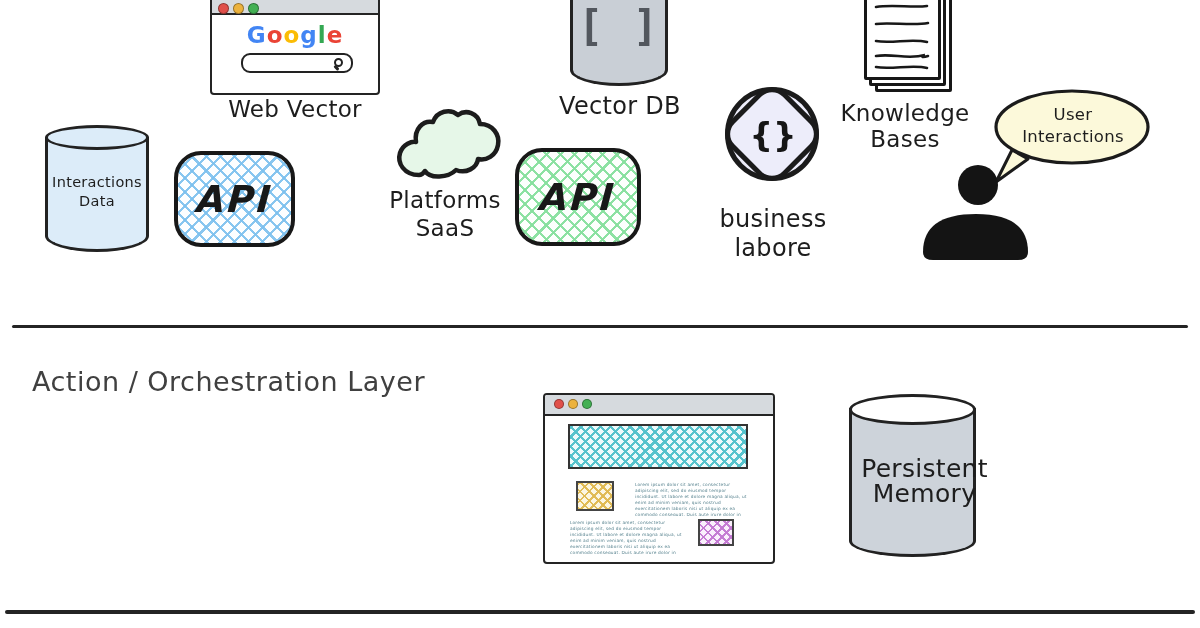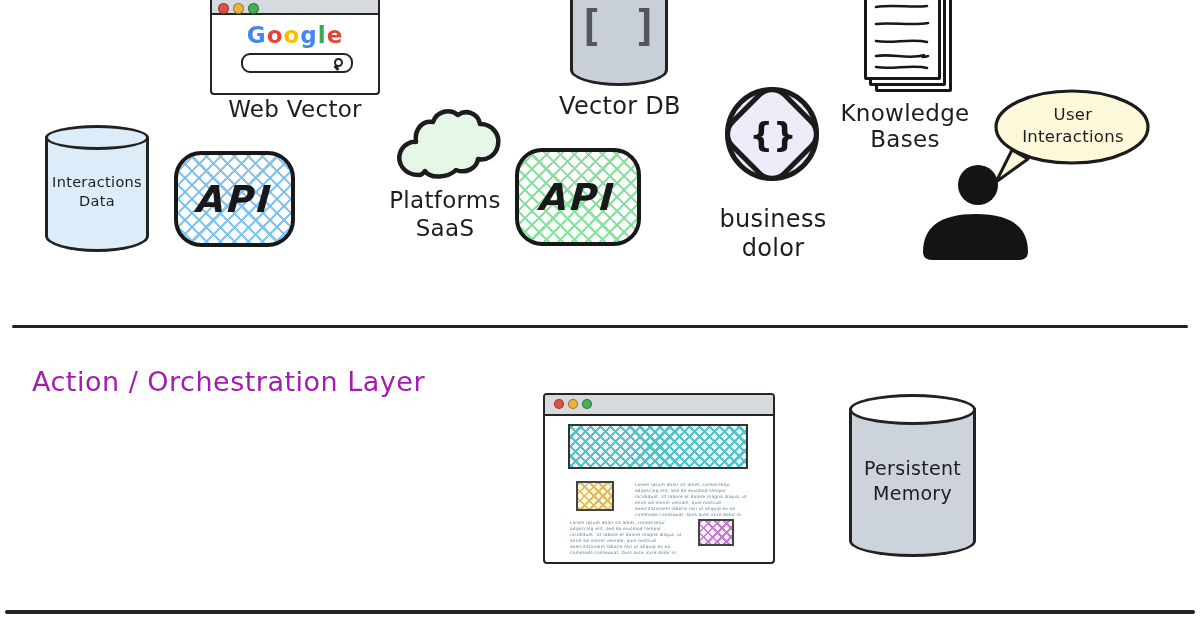--- a/index.html
+++ b/index.html
@@ -127,21 +127,21 @@
   </div>
   <div class="abs lbl" style="left:545px; top:92px; width:150px; font-size:24px;">Vector DB</div>
 
   <div class="abs" style="left:723px; top:85px; width:100px; height:100px;">
     <div class="badge-circle"></div>
     <div class="badge-diamond"></div>
     <div class="badge-glyph">{}</div>
   </div>
   <div class="abs lbl" style="left:710px; top:189px; width:126px; font-size:24px; line-height:29px;margin-top:16px;">
     <div>business</div>
-    <div>dolor</div>
+    <div>labore</div>
   </div>
 
   <div class="abs" style="left:864px; top:-32px; width:100px; height:126px;">
     <div class="sheet" style="left:11px; top:12px;"></div>
     <div class="sheet" style="left:5px;  top:6px;"></div>
     <div class="sheet" style="left:0;    top:0;">
       <svg width="70" height="104" viewBox="0 0 70 104">
         <path d="M9 36 C 25 33 45 37 60 35" fill="none" stroke="#181818" stroke-width="2.6" stroke-linecap="round"></path>
         <path d="M9 53 C 23 51 47 55 61 52" fill="none" stroke="#181818" stroke-width="2.6" stroke-linecap="round"></path>
         <path d="M9 70 C 25 73 44 67 60 71" fill="none" stroke="#181818" stroke-width="2.6" stroke-linecap="round"></path>
@@ -161,39 +161,39 @@
     <circle cx="63" cy="97" r="20" fill="#141414"></circle>
     <path d="M8 164 Q 8 126 61 126 Q 113 126 113 164 Q 113 172 103 172 L 18 172 Q 8 172 8 164 Z" fill="#141414"></path>
   </svg>
   <div class="abs lbl" style="left:997px; top:104px; width:152px; font-size:16.5px; line-height:22px;">
     <div>User</div>
     <div>Interactions</div>
   </div>
 
   <div class="abs divider" style="left:12px; top:325px; width:1176px; height:3px;"></div>
 
-  <div class="abs" style="left:32px; top:366px; font-size:27px; color:#a21caf; letter-spacing:.5px;">Action / Orchestration Layer</div>
+  <div class="abs" style="left:32px; top:366px; font-size:27px; color:#404040; letter-spacing:.5px;">Action / Orchestration Layer</div>
 
   <div class="abs window" style="left:543px; top:393px; width:232px; height:171px;">
     <div class="titlebar" style="height:21px;">
       <span class="dot" style="left:9px;  top:4px; width:10px; height:10px; background:#e0504a;"></span>
       <span class="dot" style="left:23px; top:4px; width:10px; height:10px; background:#ecb23d;"></span>
       <span class="dot" style="left:37px; top:4px; width:10px; height:10px; background:#43b054;"></span>
     </div>
     <div class="abs xh-teal" style="left:23px; top:29px; width:180px; height:45px; border:2.5px solid #333;"></div>
     <div class="abs xh-yellow" style="left:31px; top:86px; width:38px; height:30px; border:2px solid #444;"></div>
     <div class="abs scribble" style="left:90px; top:87px; width:113px; height:34px;">Lorem ipsum dolor sit amet, consectetur adipiscing elit, sed do eiusmod tempor incididunt. Ut labore et dolore magna aliqua, ut enim ad minim veniam, quis nostrud exercitationem laboris nisi ut aliquip ex ea commodo consequat. Duis aute irure dolor in reprehenderit</div>
     <div class="abs scribble" style="left:25px; top:125px; width:113px; height:34px;">Lorem ipsum dolor sit amet, consectetur adipiscing elit, sed do eiusmod tempor incididunt. Ut labore et dolore magna aliqua, ut enim ad minim veniam, quis nostrud exercitationem laboris nisi ut aliquip ex ea commodo consequat. Duis aute irure dolor in reprehenderit</div>
     <div class="abs xh-purple" style="left:153px; top:124px; width:36px; height:27px; border:2px solid #444;"></div>
   </div>
 
   <div class="abs" style="left:849px; top:394px; width:127px; height:163px;">
     <div class="cyl-body" style="top:14px; background:#cdd3da; border-width:3.5px;"></div>
     <div class="cyl-top" style="height:31px; background:#ffffff; border-width:3.5px;"></div>
-    <div class="abs lbl" style="left:0; top:62px; width:100%; font-size:19px; line-height:25px;">
+    <div class="abs lbl" style="left:12px; top:62px; width:100%; font-size:25px; line-height:25px;">
       <div>Persistent</div>
       <div>Memory</div>
     </div>
   </div>
 
   <div class="abs divider" style="left:5px; top:610px; width:1190px; height:4px;"></div>
 
 </div>
 
 </body></html>

